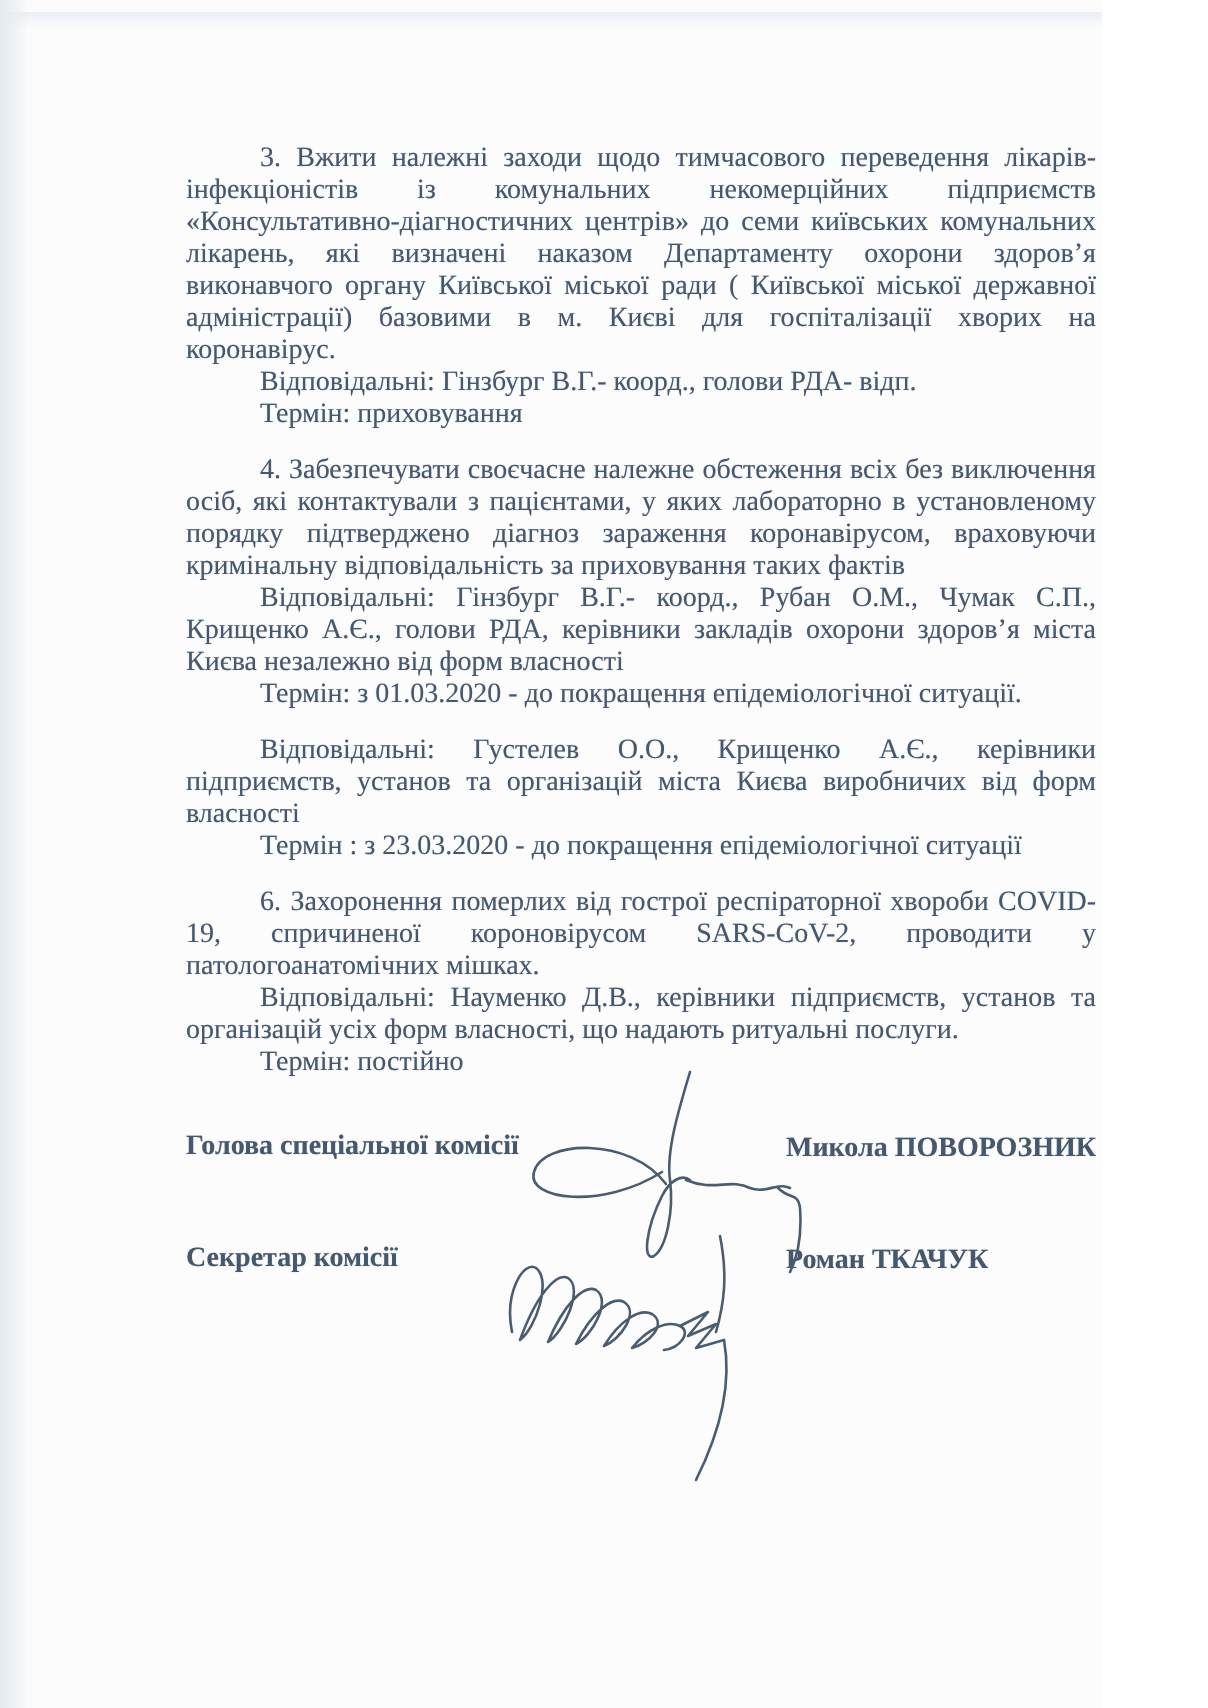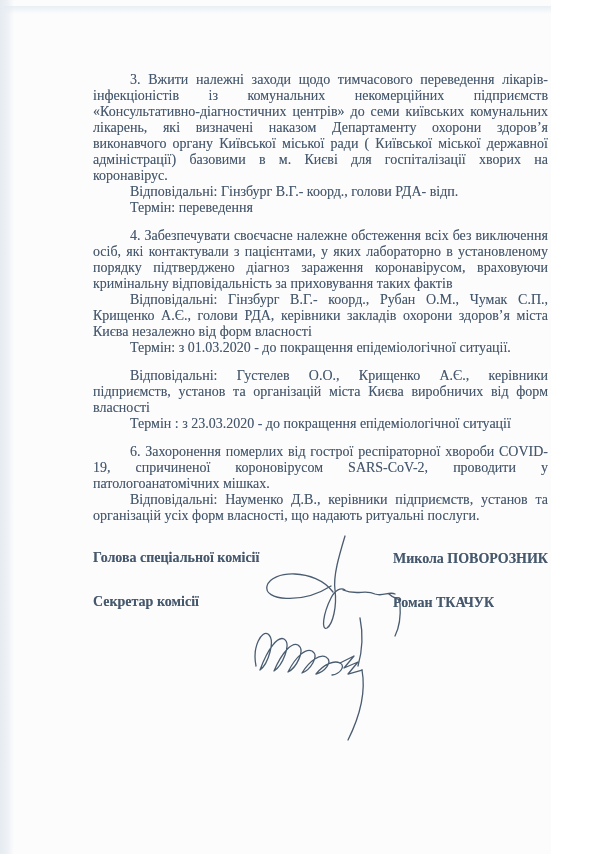--- a/index.html
+++ b/index.html
@@ -34,21 +34,21 @@
     margin:0;
     text-align:justify;
     -moz-text-align-last:left;
     text-align-last:left;
     text-indent:37px;
   }
   .sec { margin:0 0 12px 0; }
   
   .sig-block { position:relative; margin-top:26px; }
   .sig-row { position:relative; height:16px;font-weight:bold; }
-  .sig-row.second { margin-top:28px; }
+  .sig-row.second { margin-top:40px; }
   .role { white-space:nowrap; }
   .name { position:absolute; left:300px; top:1px; white-space:nowrap; }
   .signature-svg { position:absolute; pointer-events:none; }
   .signature-svg path {
     fill:none; stroke:#4a5c70; stroke-width:1.3;
     stroke-linecap:round; stroke-linejoin:round;
   }
 </style>
 </head>
 <body>
@@ -57,37 +57,38 @@
 
   <div class="scan-edge-left"></div>
   <div class="scan-band-top"></div>
   <div class="scan-line-right"></div>
 
   <div class="content">
 
     <section class="sec">
       <p class="para">3. Вжити належні заходи щодо тимчасового переведення лікарів-інфекціоністів із комунальних некомерційних підприємств «Консультативно-діагностичних центрів» до семи київських комунальних лікарень, які визначені наказом Департаменту охорони здоров’я виконавчого органу Київської міської ради ( Київської міської державної адміністрації) базовими в м. Києві для госпіталізації хворих на коронавірус.</p>
       <p class="para">Відповідальні: Гінзбург В.Г.- коорд., голови РДА- відп.</p>
-      <p class="para">Термін: переведення</p>
+      <p class="para">Термін: приховування</p>
     </section>
 
     <section class="sec">
       <p class="para">4. Забезпечувати своєчасне належне обстеження всіх без виключення осіб, які контактували з пацієнтами, у яких лабораторно в установленому порядку підтверджено діагноз зараження коронавірусом, враховуючи кримінальну відповідальність за приховування таких фактів</p>
       <p class="para">Відповідальні: Гінзбург В.Г.- коорд., Рубан О.М., Чумак С.П., Крищенко А.Є., голови РДА, керівники закладів охорони здоров’я міста Києва незалежно від форм власності</p>
       <p class="para">Термін: з 01.03.2020 - до покращення епідеміологічної ситуації.</p>
     </section>
 
     <section class="sec">
       <p class="para">Відповідальні: Густелев О.О., Крищенко А.Є., керівники підприємств, установ та організацій міста Києва виробничих від форм власності</p>
       <p class="para">Термін : з 23.03.2020 -  до покращення епідеміологічної ситуації</p>
     </section>
 
     <section class="sec">
       <p class="para">6. Захоронення померлих від гострої респіраторної хвороби COVID-19, спричиненої короновірусом SARS-CoV-2, проводити у патологоанатомічних мішках.</p>
       <p class="para">Відповідальні: Науменко Д.В., керівники підприємств, установ та організацій усіх форм власності, що надають ритуальні послуги.</p>
+      <p class="para">Термін: постійно</p>
     </section>
 
     <div class="sig-block">
       <div class="sig-row">
         <span class="role">Голова спеціальної комісії</span>
         <span class="name">Микола ПОВОРОЗНИК</span>
       </div>
       <div class="sig-row second">
         <span class="role">Секретар комісії</span>
         <span class="name">Роман ТКАЧУК</span>

